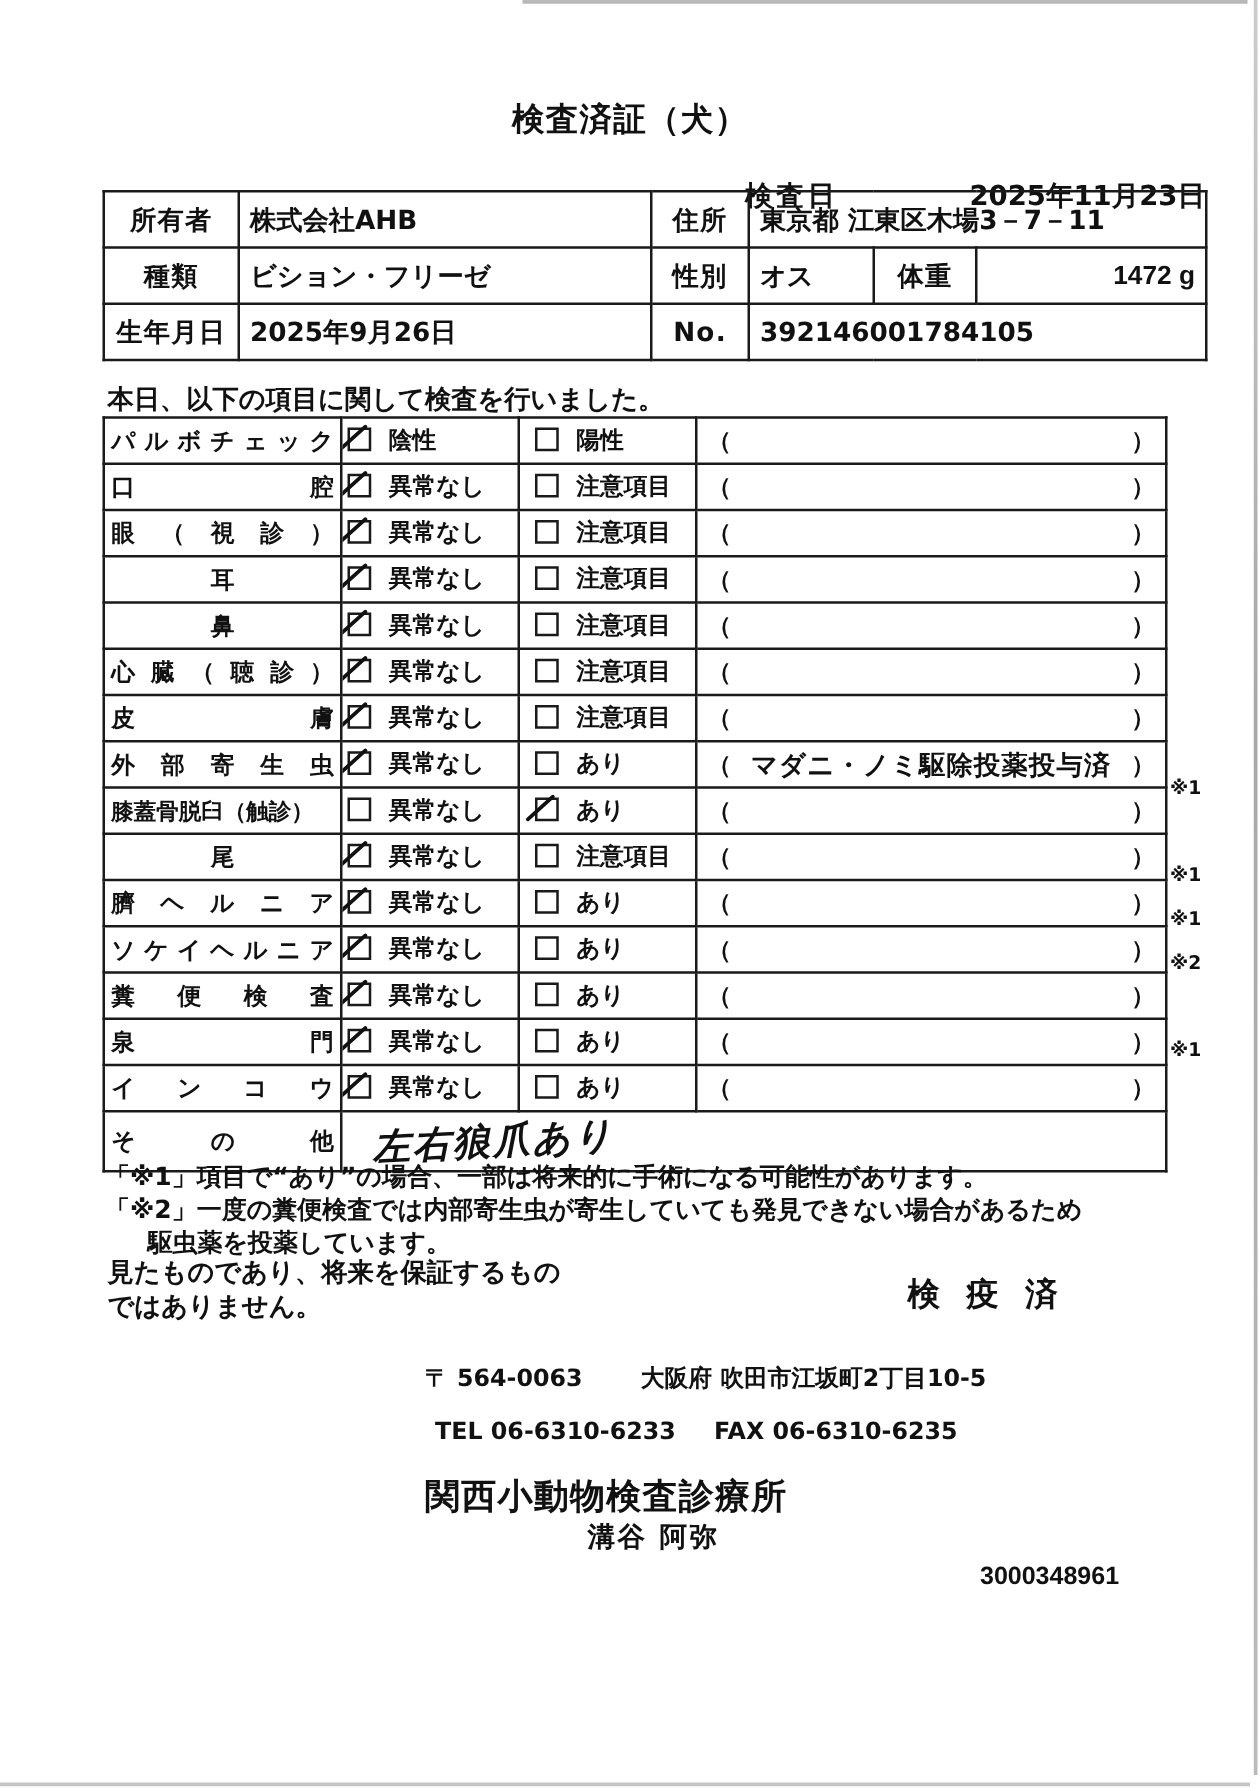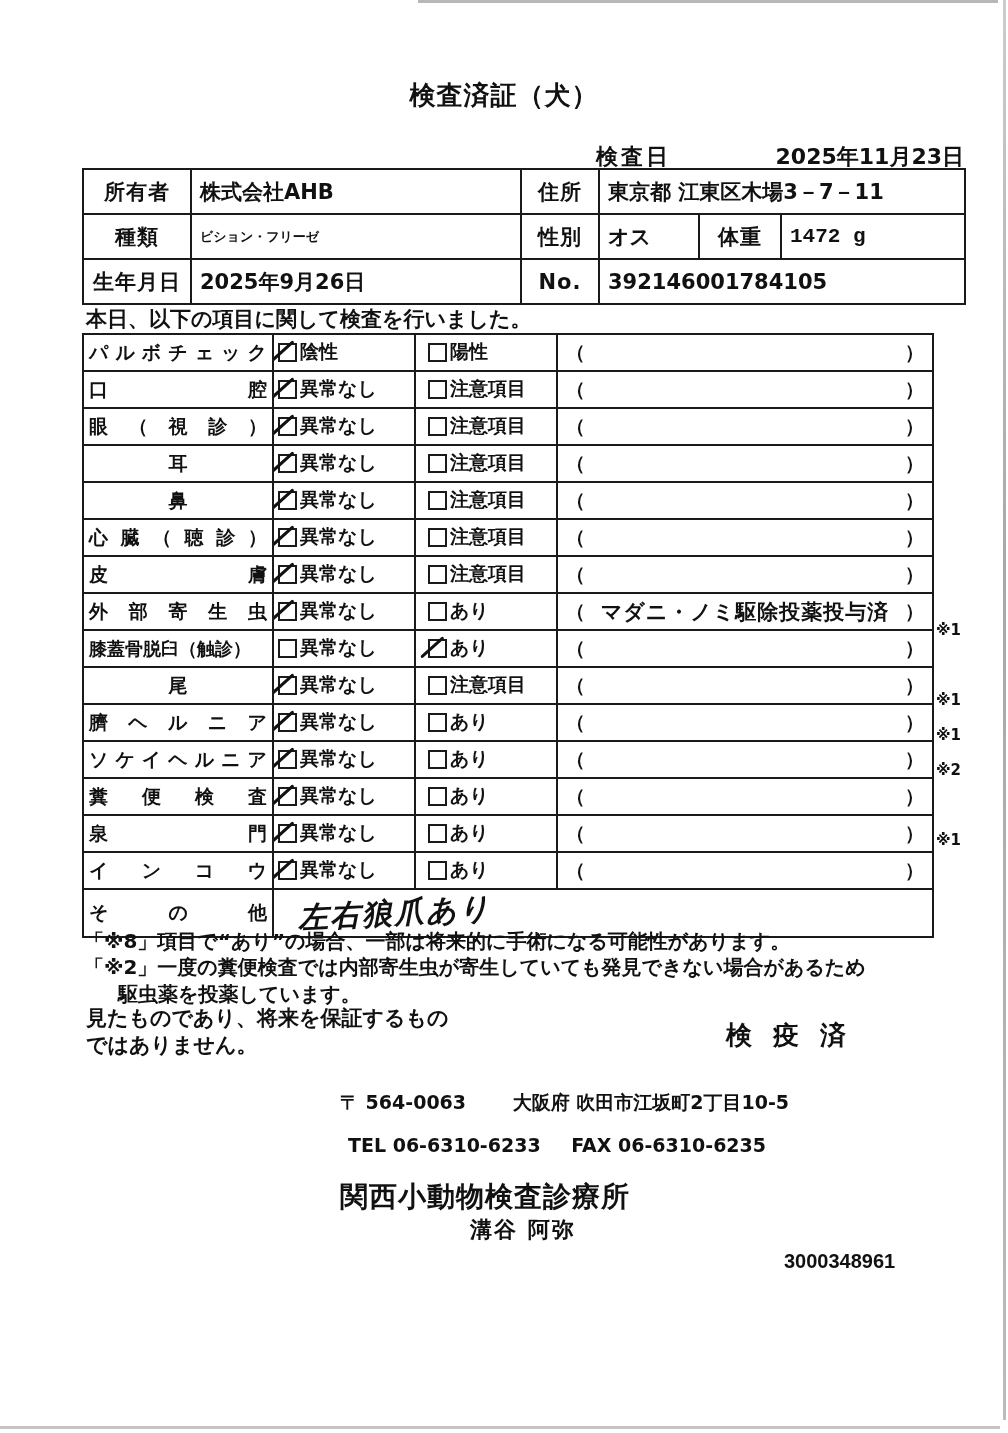--- a/index.html
+++ b/index.html
@@ -59,44 +59,44 @@
     display: flex;
     justify-content: space-between;
     font-size: 22px;
     font-weight: 700;
   }
   .exam-date-row .lbl { letter-spacing: 3px; }
 
   
   .id-table {
     position: absolute;
-    left: 82px; top: 168px;
+    left: 82px; top: 152px;
     width: 882px;
     border-collapse: collapse;
     table-layout: fixed;
   }
   .id-table td {
     border: 2px solid #1a1a1a;
     height: 43px;
     font-size: 21px;
     font-weight: 700;
     padding: 0 8px;
     vertical-align: middle;
     white-space: nowrap;
     overflow: hidden;
   }
   .id-lbl {
     text-align: center;
     letter-spacing: 1px;
   }
   .id-val { text-align: left; }
-  .id-val.small { font-size: 13px; }
+  .id-val.small { font-size: 21px; }
   .wt-val {
-    text-align: left;
-    font-family: Liberation Mono, monospace;
+    text-align: right;
+    font-family: Liberation Sans, sans-serif;
     font-size: 21px;
     padding-right: 18px;
   }
 
   
   .lead-in {
     position: absolute;
     left: 86px; top: 305px;
     font-size: 21px;
     font-weight: 700;
@@ -143,21 +143,21 @@
     font-size: 18px;
   }
 
   td.c-opt1 { width: 136px; padding-left: 4px; position: relative; }
   td.c-opt2 { width: 128px; padding-left: 12px; position: relative; }
   td.c-note { padding-left: 8px; padding-right: 8px; position: relative; }
 
   .opt {
     display: inline-flex;
     align-items: center;
-    gap: 3px;
+    gap: 14px;
     position: relative;
   }
   .box {
     display: inline-block;
     width: 15px;
     height: 15px;
     border: 2px solid #1a1a1a;
     position: relative;
     flex: none;
   }
@@ -722,21 +722,21 @@
       <div class="mark-row">※1</div>
       <div class="mark-row"></div>
       <div class="mark-row">※1</div>
       <div class="mark-row">※1</div>
       <div class="mark-row">※2</div>
       <div class="mark-row"></div>
       <div class="mark-row">※1</div>
     </div>
 
   <div class="footnotes">
-    <div>「※8」項目で“あり”の場合、一部は将来的に手術になる可能性があります。</div>
+    <div>「※1」項目で“あり”の場合、一部は将来的に手術になる可能性があります。</div>
     <div>「※2」一度の糞便検査では内部寄生虫が寄生していても発見できない場合があるため</div>
     <span class="fn-indent">駆虫薬を投薬しています。</span>
   </div>
 
   <div class="disclaimer">
     <div>見たものであり、将来を保証するもの</div>
     <div>ではありません。</div>
   </div>
 
   <div class="quarantine-stamp">検 疫 済</div>

